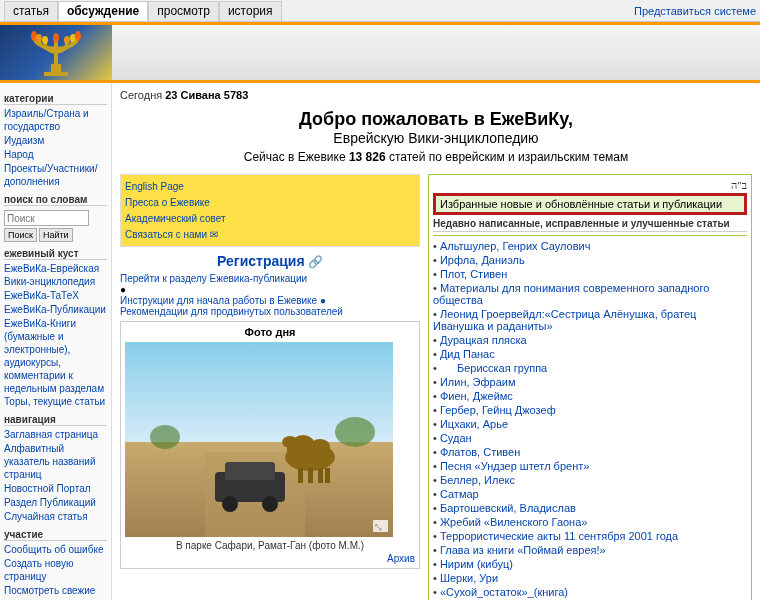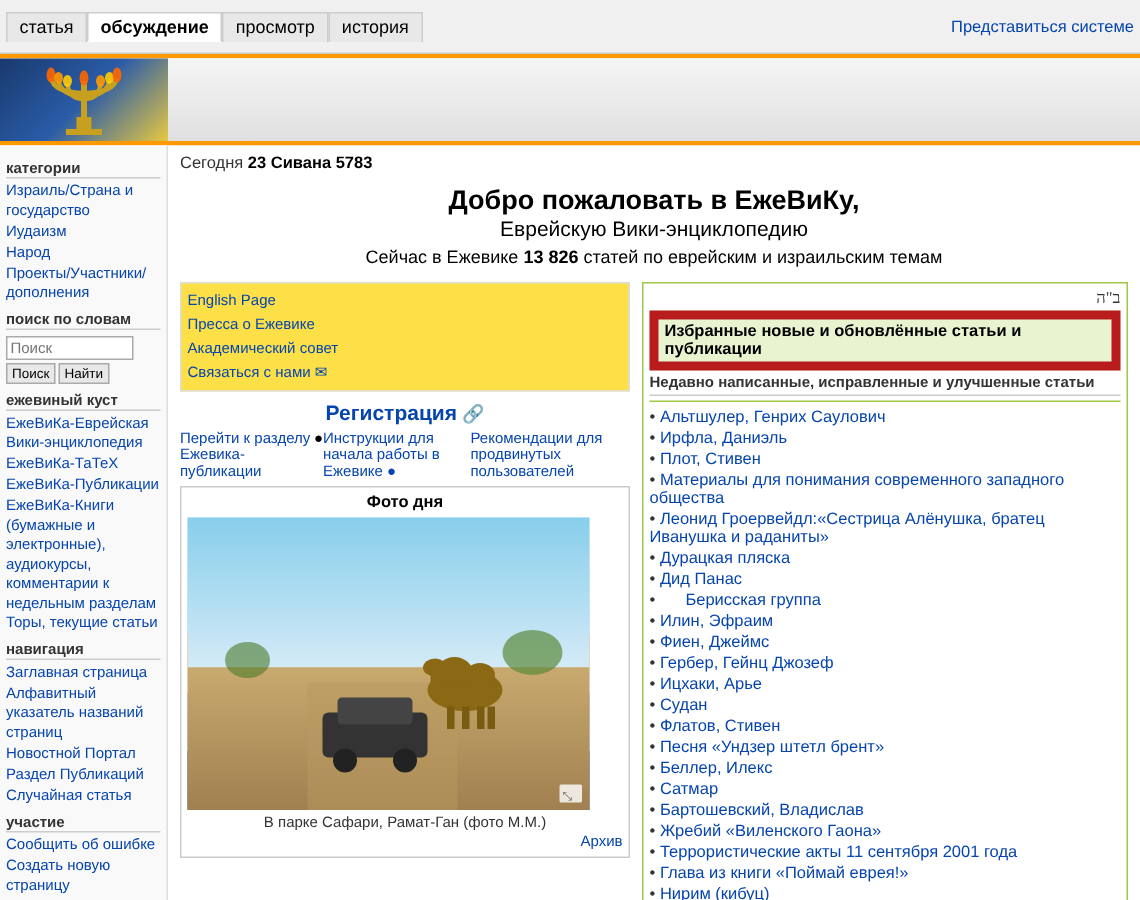--- a/index.html
+++ b/index.html
@@ -5,21 +5,21 @@
     * { margin: 0; padding: 0; box-sizing: border-box; }
     body { font-family: Arial, sans-serif; font-size: 12px; background: #f3f3f3; color: #000; }
     
     
     #top-bar {
       background: #f0f0f0;
       border-bottom: 1px solid #ccc;
       display: flex;
       align-items: center;
       padding: 2px 4px;
-      height: 36px;
+      height: 22px;
     }
     #top-bar .tabs {
       display: flex;
       gap: 0;
     }
     .tab {
       padding: 2px 8px;
       border: 1px solid #ccc;
       border-bottom: none;
       background: #e8e8e8;
@@ -187,20 +187,21 @@
       font-weight: bold;
       color: #0645ad;
     }
     
     
     #nav-links {
       display: flex;
       justify-content: space-between;
       font-size: 10px;
       margin: 4px 0;
+      flex-direction: column;
     }
     #nav-links a {
       color: #0645ad;
       text-decoration: none;
     }
     
     
     #photo-section {
       border: 1px solid #ccc;
       padding: 4px;
@@ -243,23 +244,23 @@
       gap: 1px;
     }
     .right-col-links a {
       color: #0645ad;
       text-decoration: none;
       display: block;
     }
     
     .section-header {
       background: #e8f4d0;
-      border: 6px solid #b91c1c;
+      border: 3px solid #b91c1c;
       padding: 2px 4px;
-      font-weight: bold;
+      font-weight: normal;
       font-size: 11px;
       color: #000;
       margin-bottom: 3px;
     }
     
     .articles-list {
       list-style: none;
       padding: 0;
     }
     .articles-list li {

